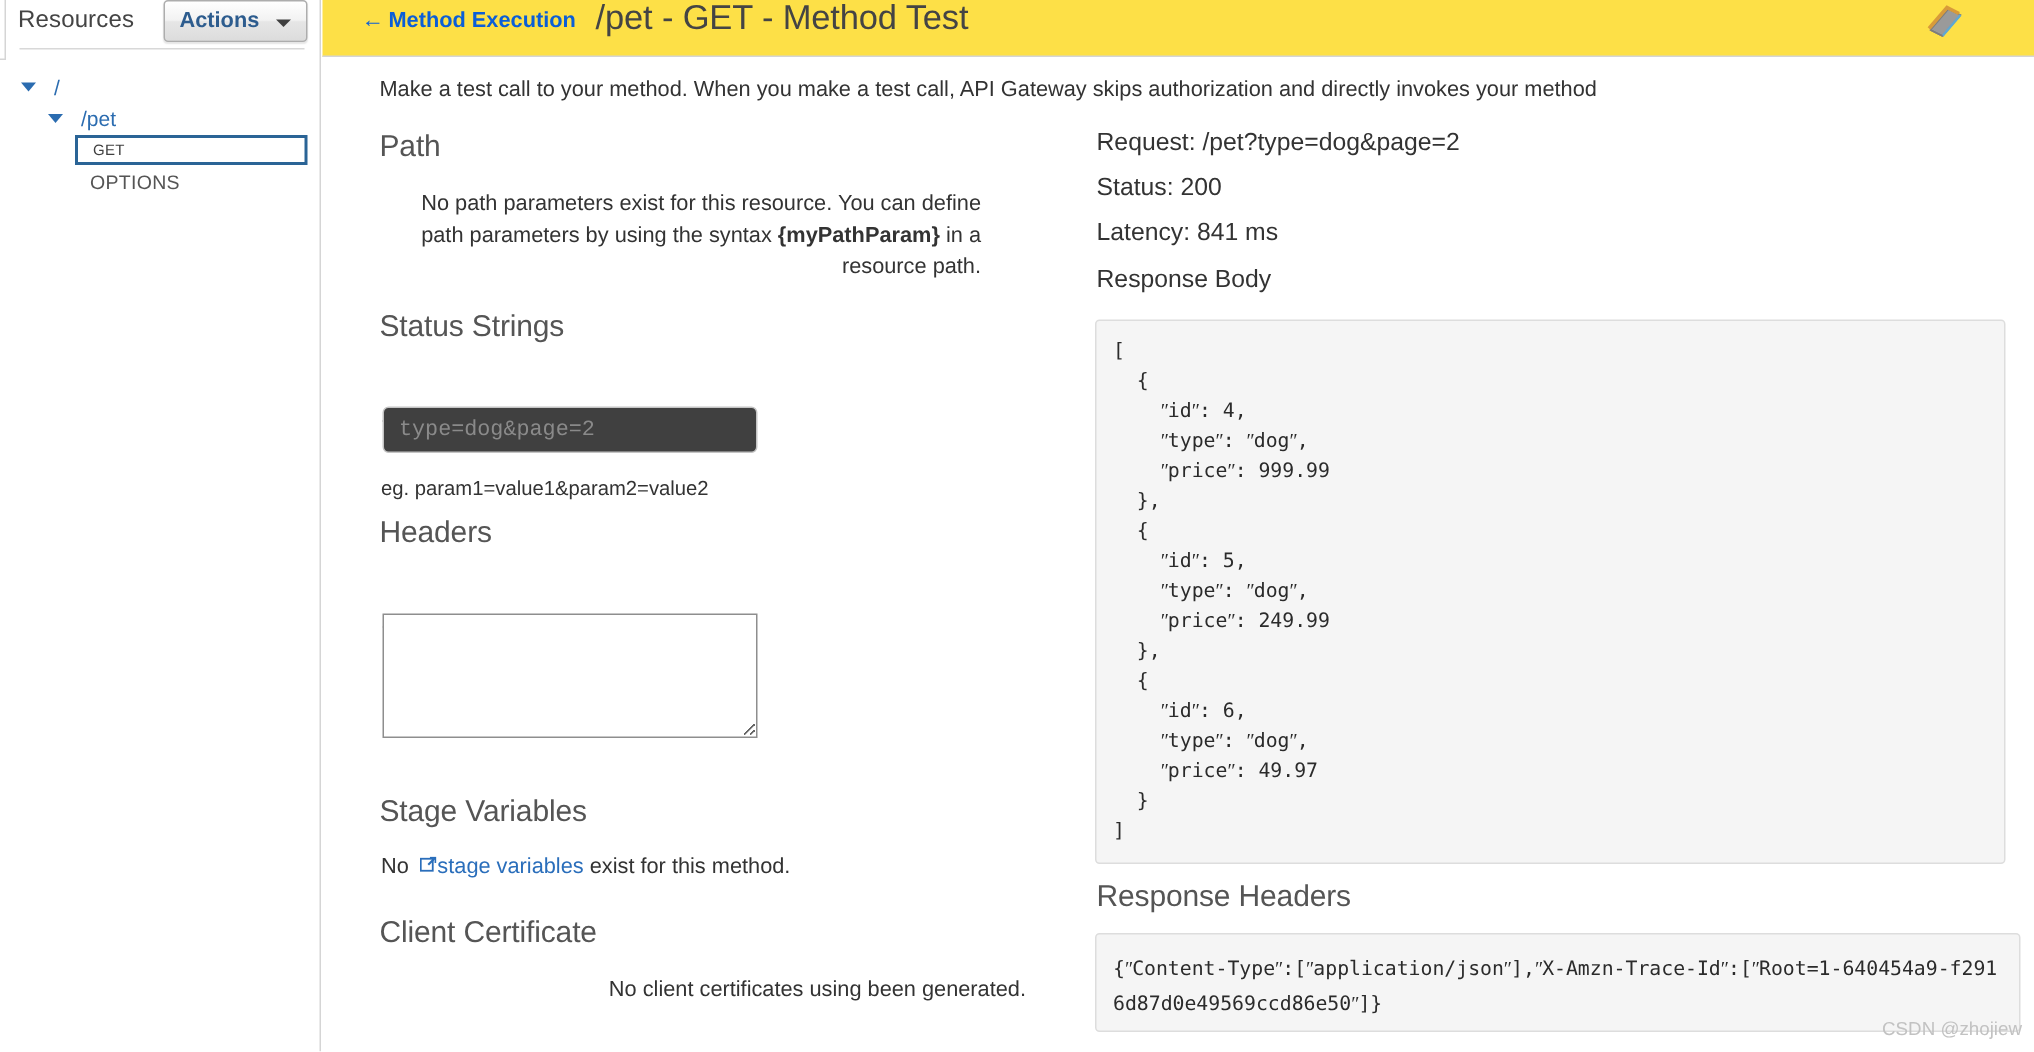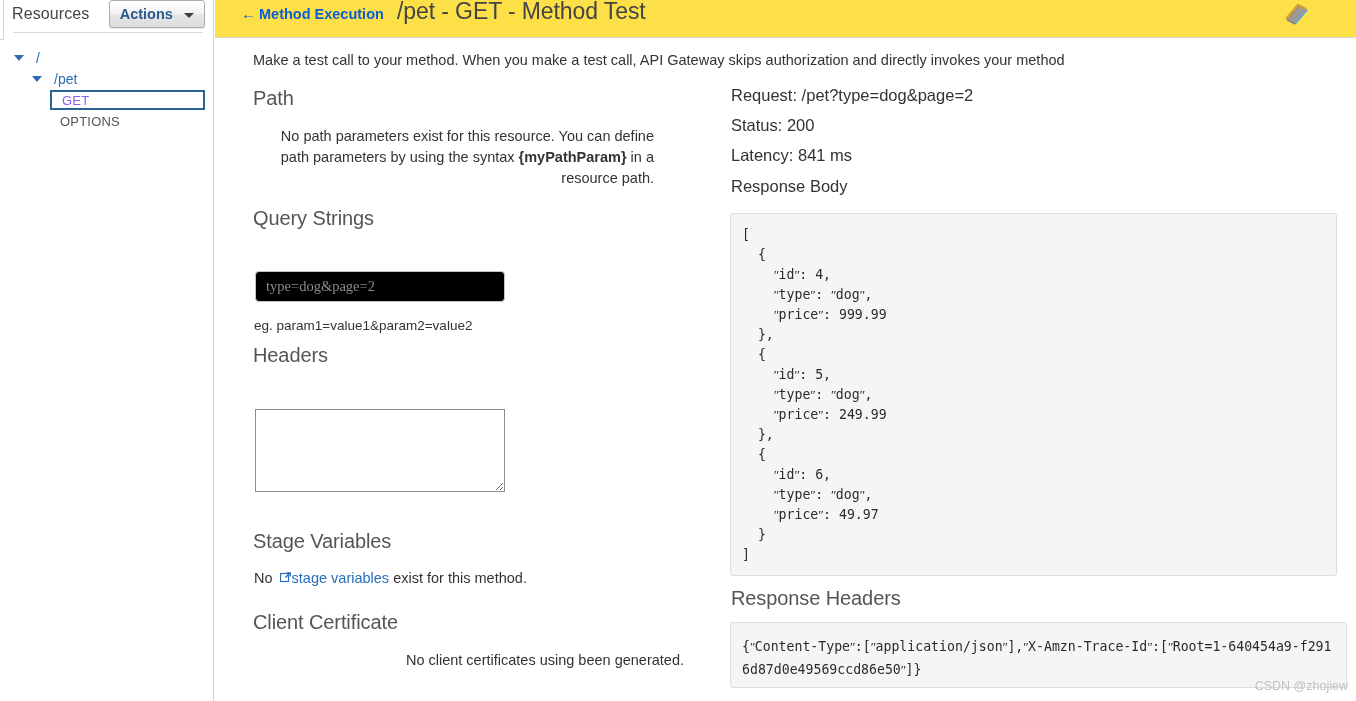--- a/index.html
+++ b/index.html
@@ -102,22 +102,22 @@
     cursor: pointer;
   }
   .tree-label {
     position: absolute;
     top: 0;
     font-size: 14px;
     color: #2b6cb0;
     line-height: 20px;
   }
   .tree-label.method {
-    color: #8b5cf6;
-    font-size: 13px;
+    color: #404040;
+    font-size: 10px;
     letter-spacing: .2px;
   }
   .tree-label.method-dim {
     color: #555555;
     font-size: 13px;
     letter-spacing: .2px;
   }
   #method-get-box {
     position: absolute;
     left: 50px; top: 90px;
@@ -209,22 +209,22 @@
 
   
   #query-input {
     position: absolute;
     left: 255px; top: 271px;
     width: 250px;
     height: 31px;
     border: 1px solid #c4c4c4;
     border-radius: 4px;
     box-sizing: border-box;
-    background: #000000;
-    font-family: Liberation Serif, serif;
+    background: #404040;
+    font-family: Liberation Mono, monospace;
     font-size: 14.5px;
     color: #8a8a8a;
     padding: 0 10px;
     outline: none;
   }
   #query-input::placeholder { color: #8a8a8a; opacity: 1; }
   #headers-textarea {
     position: absolute;
     left: 255px; top: 409px;
     width: 250px;
@@ -382,21 +382,21 @@
 <div id="intro-text">Make a test call to your method. When you make a test call, API Gateway skips authorization and directly invokes your method</div>
 
 <div class="section-title" style="left:253px; top:87px;">Path</div>
 
 <div class="body-text" style="left:254px; top:126px; width:400px;">
   <span>No path parameters exist for this resource. You can define path</span>
   <span>parameters by using the syntax </span><b>{myPathParam}</b><span> in a resource</span>
   <span>path.</span>
 </div>
 
-<div class="section-title" style="left:253px; top:207px;">Query Strings</div>
+<div class="section-title" style="left:253px; top:207px;">Status Strings</div>
 <div class="field-label" style="left:255px; top:248px;">{pet}</div>
 <input id="query-input" type="text" placeholder="type=dog&amp;page=2" style="">
 <div class="hint-text" style="left:254px; top:318px;">eg. param1=value1&amp;param2=value2</div>
 
 <div class="section-title" style="left:253px; top:344px;">Headers</div>
 <div class="field-label" style="left:255px; top:385px;">{pet}</div>
 <textarea id="headers-textarea" placeholder="" style=""></textarea>
 
 <div class="section-title" style="left:253px; top:530px;">Stage Variables</div>
 <div id="stage-var-line">

